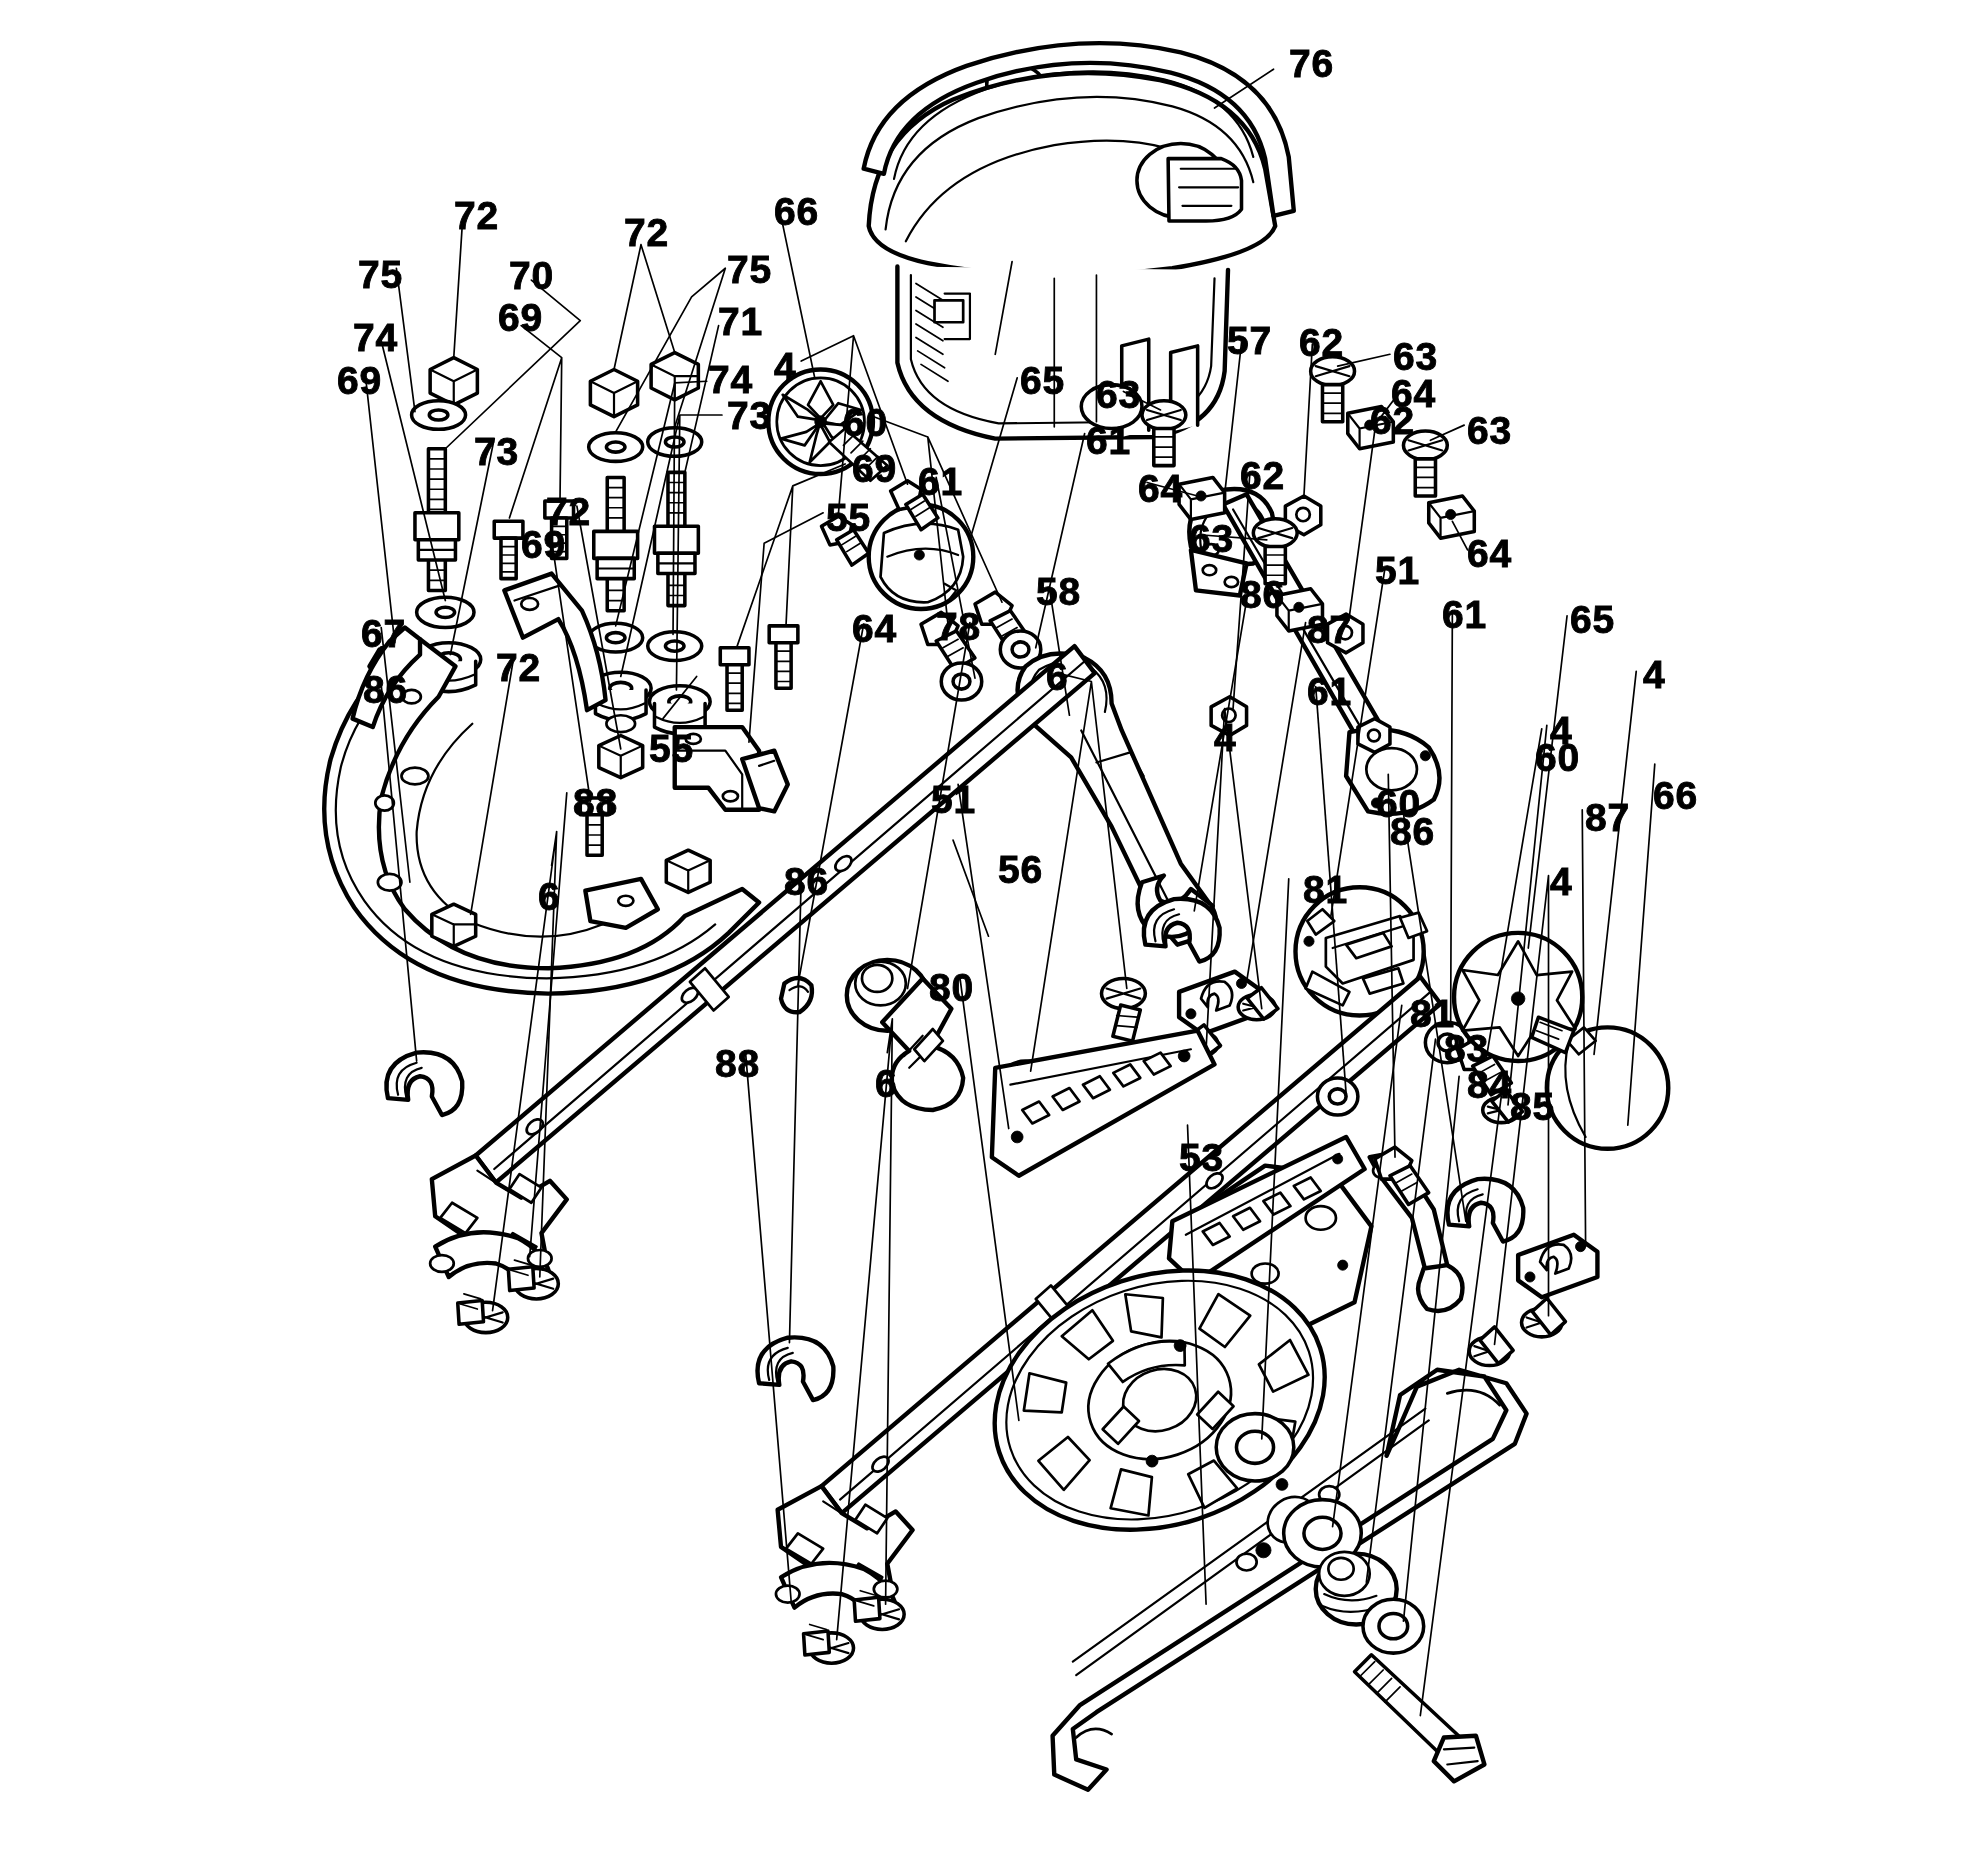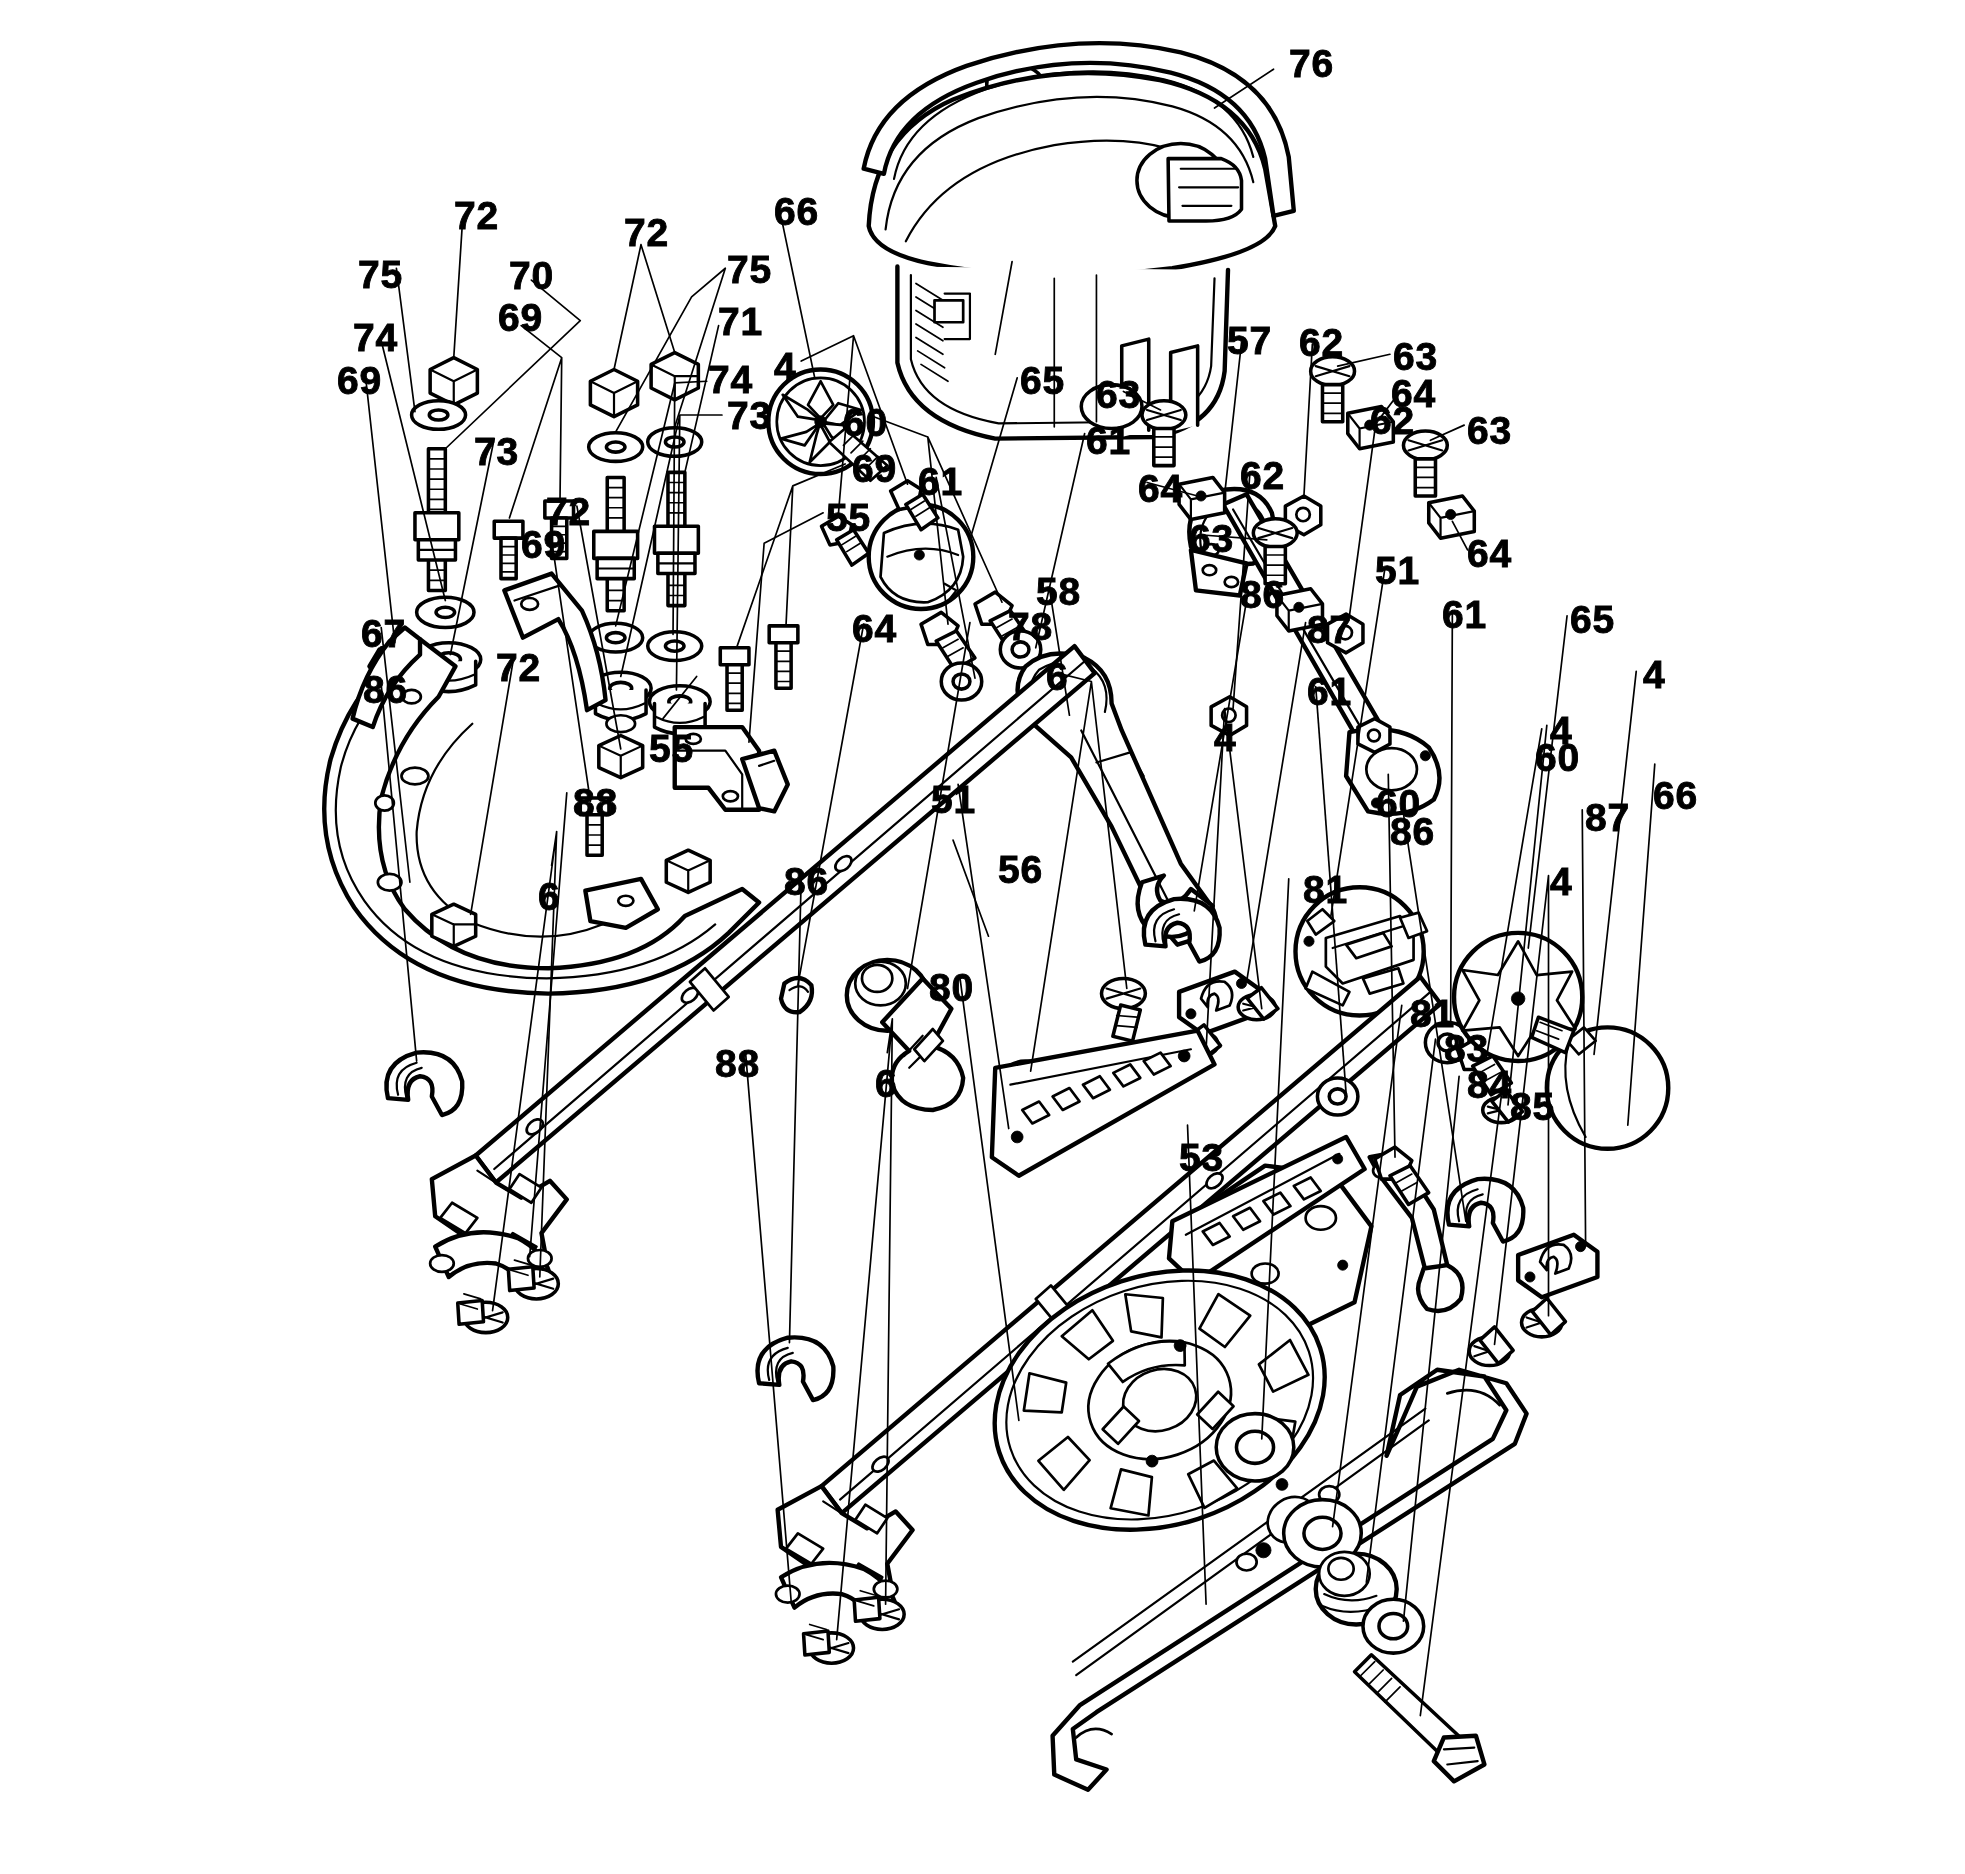--- a/index.html
+++ b/index.html
@@ -917,21 +917,21 @@
   <div class="callout" style="left:521px;top:525px">69</div>
   <div class="callout" style="left:1467px;top:534px">64</div>
   <div class="callout" style="left:1375px;top:551px">51</div>
   <div class="callout" style="left:1036px;top:572px">58</div>
   <div class="callout" style="left:1240px;top:575px">86</div>
   <div class="callout" style="left:1570px;top:600px">65</div>
   <div class="callout" style="left:1442px;top:595px">61</div>
   <div class="callout" style="left:361px;top:614px">67</div>
   <div class="callout" style="left:496px;top:648px">72</div>
   <div class="callout" style="left:852px;top:609px">64</div>
-  <div class="callout" style="left:1008px;top:607px">78</div>
+  <div class="callout" style="left:936px;top:607px">78</div>
   <div class="callout" style="left:1307px;top:610px">87</div>
   <div class="callout" style="left:1046px;top:657px">6</div>
   <div class="callout" style="left:1307px;top:672px">61</div>
   <div class="callout" style="left:363px;top:670px">86</div>
   <div class="callout" style="left:1643px;top:655px">4</div>
   <div class="callout" style="left:649px;top:729px">55</div>
   <div class="callout" style="left:1214px;top:718px">4</div>
   <div class="callout" style="left:1550px;top:711px">4</div>
   <div class="callout" style="left:1535px;top:738px">60</div>
   <div class="callout" style="left:931px;top:780px">51</div>

